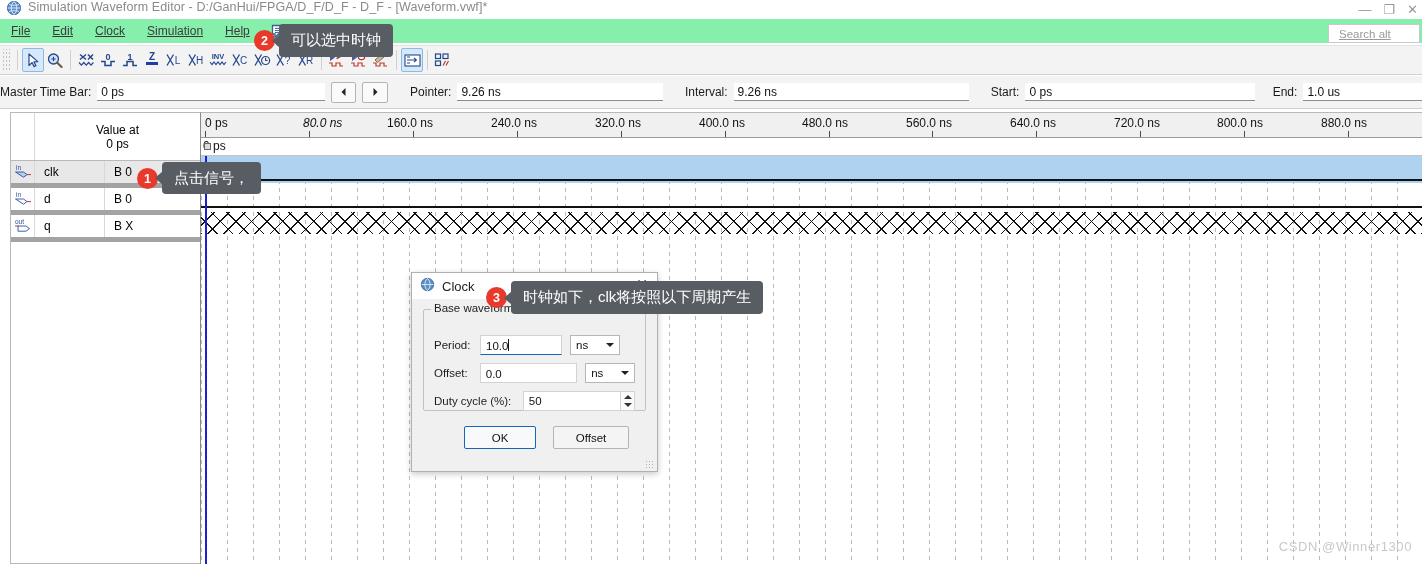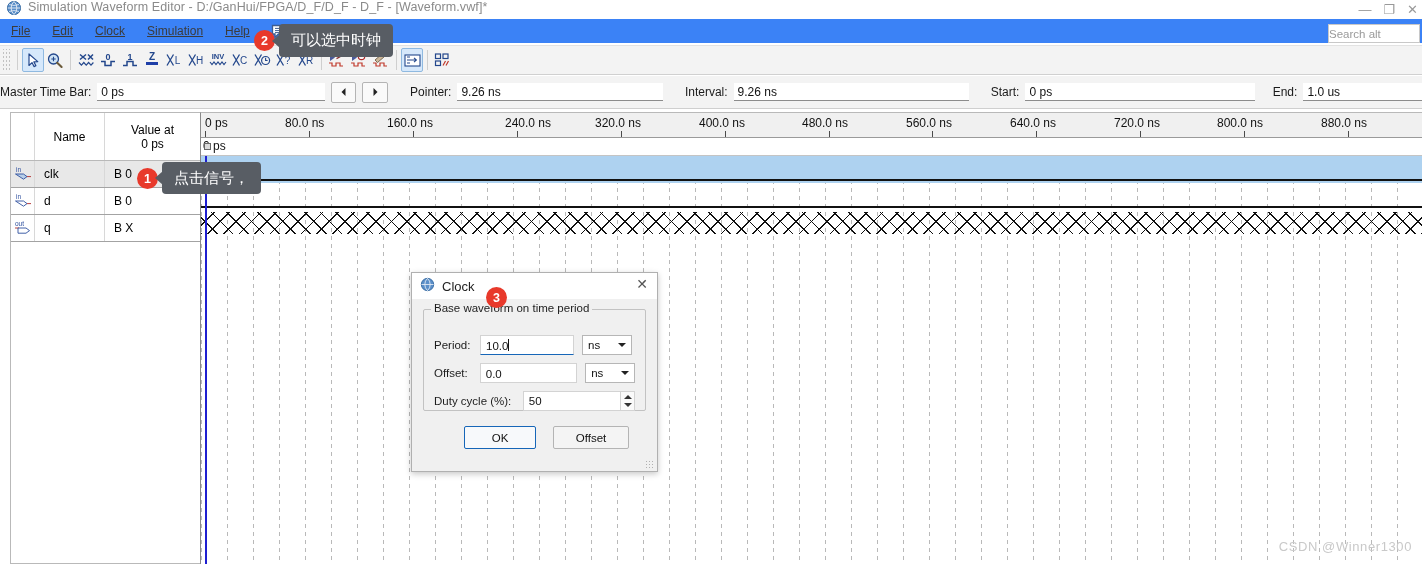--- a/index.html
+++ b/index.html
@@ -30,34 +30,34 @@
     letter-spacing:0.1px;
   }
   .win-controls {
     position:absolute; right:4px; top:0px; display:flex; gap:12px; align-items:center; height:18px;
   }
   .win-controls span { color:#999; font-size:13px; line-height:1; }
 
   
   .menubar {
     position:absolute; left:0; top:19px; width:1422px; height:24px;
-    background:#3b82f6;
+    background:#86efac;
     display:flex; align-items:center;
   }
   .menu-item {
     padding:0 11px; font-size:12px; color:#3b3b3b; cursor:default; line-height:24px;
   }
   .menu-item u { text-decoration:underline; }
   .menu-comment-icon { margin-left:10px; width:18px; height:18px; display:flex; align-items:center; justify-content:center;}
 
   .search-box {
     position:absolute; right:2px; top:24px; width:92px; height:19px;
     border:1px solid #c8c8c8; background:#fff;
-    font-size:11.5px; color:#9a9a9a; padding:2px 0; line-height:14px;
-    overflow:hidden; white-space:nowrap;
+    font-size:11.5px; color:#9a9a9a; padding:2px 10px; line-height:14px;
+    overflow:hidden; white-space:nowrap;text-decoration:underline;
   }
 
   
   .toolbar {
     position:absolute; left:0; top:45px; width:1422px; height:30px;
     background:#f3f3f3;
     border-top:1px solid #e2e2e2; border-bottom:1px solid #d0d0d0;
     display:flex; align-items:center;
   }
   .grip { width:8px; height:22px; margin:0 2px 0 3px;
@@ -96,21 +96,21 @@
   }
   .lp-header {
     height:48px; border-bottom:1px solid #b9b9b9; display:flex; background:#fff;
   }
   .lp-col-icon { width:24px; border-right:1px solid #d8d8d8; }
   .lp-col-name { width:70px; border-right:1px solid #d8d8d8;
      display:flex; align-items:center; justify-content:center; font-size:12px; }
   .lp-col-value { flex:1; display:flex; align-items:center; justify-content:center;
      text-align:center; font-size:12px; line-height:14px; }
 
-  .sig-row { height:27px; display:flex; border-bottom:1px solid #a3a3a3; }
+  .sig-row { height:27px; display:flex; border-bottom:5px solid #a3a3a3; }
   .sig-row.selected .sr-icon, .sig-row.selected .sr-name, .sig-row.selected .sr-value { background:#e8e8e8; }
   .sr-icon { width:24px; border-right:1px solid #d8d8d8; display:flex; align-items:center; justify-content:center; }
   .sr-name { width:70px; border-right:1px solid #d8d8d8; display:flex; align-items:center; padding-left:9px; font-size:12px; }
   .sr-value { flex:1; display:flex; align-items:center; padding-left:9px; font-size:12px; }
   .lp-body { height:calc(100% - 48px - 81px); }
 
   
   .wavepanel {
     position:absolute; left:200px; top:112px; width:1222px; height:452px;
     background:#ffffff; border-top:1px solid #b9b9b9; border-left:1px solid #8a8a8a;
@@ -412,21 +412,20 @@
     <div class="tr-field" style="width:238px;">9.26 ns</div>
     <div class="tr-label" style="margin-left:22px;">Start:</div>
     <div class="tr-field" style="width:232px;">0 ps</div>
     <div class="tr-label" style="margin-left:18px;">End:</div>
     <div class="tr-field" style="width:120px;">1.0 us</div>
   </div>
 
   <div class="leftpanel">
     <div class="lp-header">
       <div class="lp-col-icon"></div>
-      <div class="lp-col-name">Name</div>
       <div class="lp-col-value">
         <div>
           <div>Value at</div>
           <div>0 ps</div>
         </div>
       </div>
     </div>
 
     <div class="sig-row selected">
       <div class="sr-icon">
@@ -464,23 +463,23 @@
       <div class="sr-value">B X</div>
     </div>
 
     <div class="lp-body"></div>
   </div>
 
   <div class="wavepanel">
 
     <div class="ruler">
       <div class="tick-label" style="left:4px;">0 ps</div>
-      <div class="tick-label" style="left:84px;">80.0 ns</div>
+      <div class="tick-label" style="left:102px;font-style:italic;">80.0 ns</div>
       <div class="tick-label" style="left:186px;">160.0 ns</div>
-      <div class="tick-label" style="left:304px;">240.0 ns</div>
+      <div class="tick-label" style="left:290px;">240.0 ns</div>
       <div class="tick-label" style="left:394px;">320.0 ns</div>
       <div class="tick-label" style="left:498px;">400.0 ns</div>
       <div class="tick-label" style="left:601px;">480.0 ns</div>
       <div class="tick-label" style="left:705px;">560.0 ns</div>
       <div class="tick-label" style="left:809px;">640.0 ns</div>
       <div class="tick-label" style="left:913px;">720.0 ns</div>
       <div class="tick-label" style="left:1016px;">800.0 ns</div>
       <div class="tick-label" style="left:1120px;">880.0 ns</div>
 
       <div class="tick-mark" style="left:4px;"></div>
@@ -535,21 +534,21 @@
       <div class="dt-text">Clock</div>
       <div class="dlg-close">✕</div>
     </div>
 
     <div class="dlg-body">
       <div class="fieldset">
         <div class="fs-legend">Base waveform on time period</div>
 
         <div class="frow" style="top:24px;">
           <div class="flabel" style="width:46px;">Period:</div>
-          <div class="finput caret" style="width:94px;">10.0</div>
+          <div class="finput caret" style="width:82px;">10.0</div>
           <div class="unitsel" style="margin-left:8px;">
             <span>ns</span>
             <svg width="8" height="6" viewBox="0 0 8 6">
                 <path d="M0 1 L4 5 L8 1 Z" fill="#222"></path>
               </svg>
           </div>
         </div>
 
         <div class="frow" style="top:52px;">
           <div class="flabel" style="width:46px;">Offset:</div>
@@ -584,14 +583,15 @@
     </div>
   </div>
 
   <div class="badge" style="left:254px; top:30px;">2</div>
   <div class="callout dark" style="left:279px; top:24px; height:33px;">可以选中时钟</div>
 
   <div class="badge" style="left:137px; top:168px;">1</div>
   <div class="callout dark" style="left:162px; top:162px; height:32px;">点击信号，</div>
 
   <div class="badge" style="left:486px; top:287px;">3</div>
+  <div class="callout dark" style="left:511px; top:281px; height:33px;">时钟如下，clk将按照以下周期产生</div>
 
 </div>
 
 </body></html>

